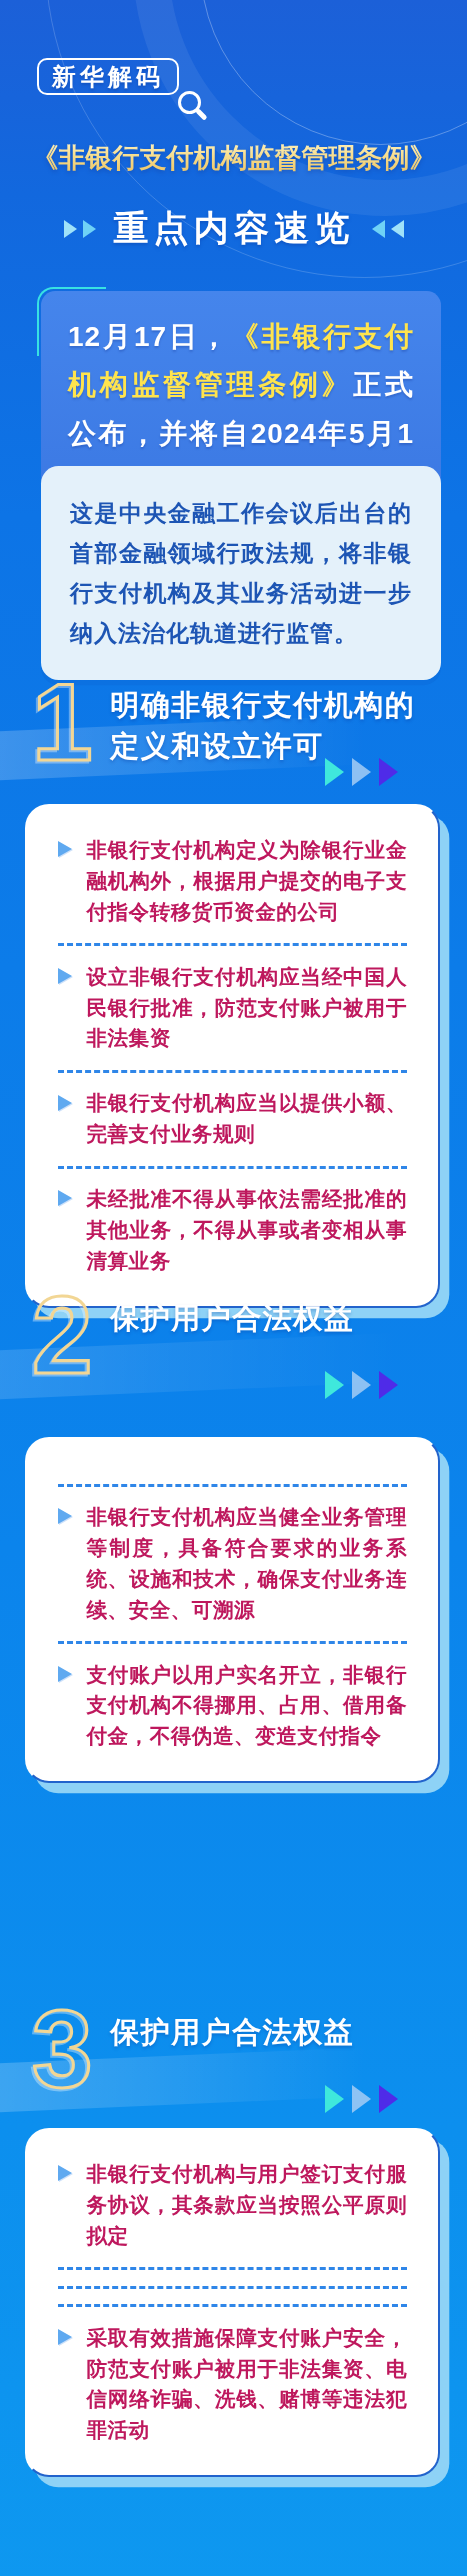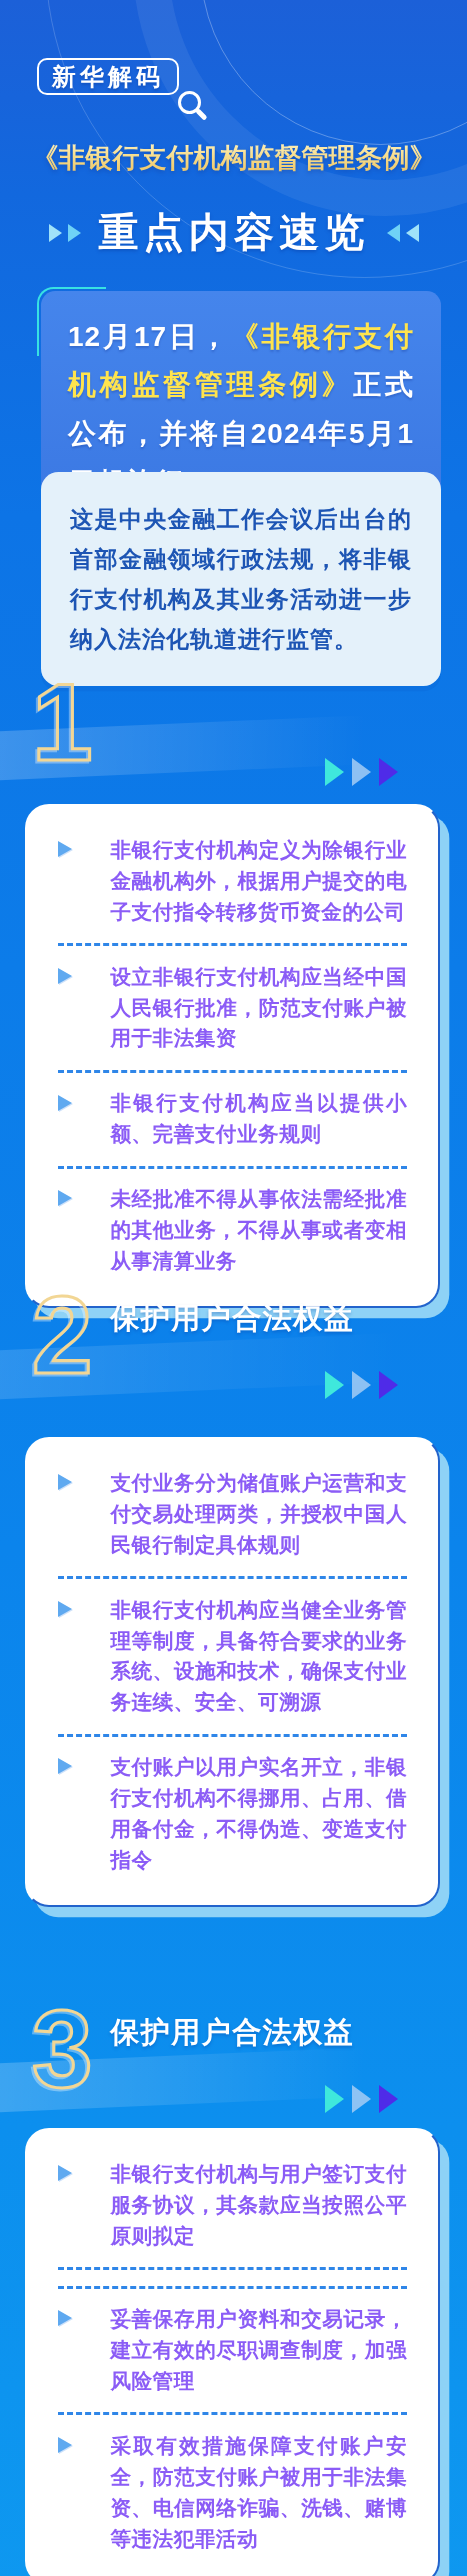--- a/index.html
+++ b/index.html
@@ -31,40 +31,40 @@
     right:-5.2px; bottom:-10.3px; transform:rotate(-45deg); }
 
   
   .main-title{ position:absolute; top:140px; left:0; width:468px; text-align:center;
     font-size:27px; font-weight:800; letter-spacing:0;
     background:linear-gradient(180deg,#fdf3c4 0%,#f7dd8d 45%,#ecc15f 100%);
     -webkit-background-clip:text; background-clip:text; color:transparent;
     filter:drop-shadow(0 2.6px 2.1px rgba(15,60,160,.45)); }
 
   .subtitle-row{ position:absolute; top:205px; left:0; width:468px; display:flex; align-items:center; justify-content:center; gap:17.5px; }
-  .subtitle{ color:#fff; font-size:40px; font-weight:800; letter-spacing:5.2px; text-shadow:0 2.1px 3.1px rgba(10,50,150,.35); }
+  .subtitle{ color:#fff; font-size:35px; font-weight:800; letter-spacing:5.2px; text-shadow:0 2.1px 3.1px rgba(10,50,150,.35); }
   .tri-group{ display:flex; gap:6.2px; align-items:center; }
   .tri{ width:0; height:0; border-top:9.8px solid transparent; border-bottom:9.8px solid transparent; }
   .tri.right{ border-left:13.4px solid #9fe2f9; }
   .tri.right.deep{ border-left-color:#6fd2f6; }
   .tri.left{ border-right:13.4px solid #9fe2f9; }
   .tri.left.deep{ border-right-color:#6fd2f6; }
 
   
   .intro-card{ position:absolute; top:291px; left:41px; width:400px; border-radius:14.4px;
     background:linear-gradient(180deg,#4585ec 0%,#3a77e2 100%); padding:21.6px 27px 24px; }
   .intro-card::before{ content:""; position:absolute; top:-3.6px; left:-3.6px; width:67px; height:67px;
     border-top:2.6px solid #38e2e2; border-left:2.6px solid #38e2e2; border-top-left-radius:16.5px; }
   .intro-text{ font-size:28px; font-weight:700; color:#ffffff; line-height:1.74; letter-spacing:1px;
     text-align:justify; word-break:break-all; text-shadow:0 1.5px 2.1px rgba(10,40,130,.25); }
   .intro-text .hl{ color:#ffe44d; }
 
   
   .summary-card{ position:absolute; top:466px; left:41px; width:400px; border-radius:17.5px;
-    background:#e4f1fa; padding:27px 29px; box-shadow:0 5.2px 0 rgba(10,70,180,.12);margin-top:6px; }
+    background:#e4f1fa; padding:27px 29px; box-shadow:0 5.2px 0 rgba(10,70,180,.12); }
   .summary-text{ font-size:23px; font-weight:700; color:#1d55b4; line-height:1.74; letter-spacing:1px;
     text-align:justify; word-break:break-all; }
 
   
   .section-header{ position:absolute; left:32px; width:412px; display:flex; align-items:flex-start; gap:17.5px; }
   .sec-number{ flex:none; font-size:109px; line-height:0.92; font-weight:800; color:transparent;
     -webkit-text-stroke:3.1px #f2d694; filter:drop-shadow(-1.5px 2.1px 0 rgba(255,255,255,.35)); }
   .sec-title{ margin-top:13.4px; max-width:319px; color:#fff; font-size:29px; font-weight:800; line-height:1.4;
     letter-spacing:1.5px; white-space:pre-line; text-shadow:0 2.1px 3.1px rgba(10,50,150,.30); }
   .sec-arrows{ position:absolute; right:46px; bottom:-13.4px; display:flex; gap:8.2px; }
@@ -74,22 +74,22 @@
   .a.purple{ border-left:19.6px solid #4f2be8; }
 
   
   .card{ position:absolute; left:25px; width:415px; background:#ffffff; border-radius:24px;
     border:2.1px solid transparent; border-bottom-color:#2263cc; border-right-color:#2263cc;
     box-shadow:9.3px 10.3px 0 #8ed2f6; padding:29px 31px; }
   .bullet{ display:flex; gap:14.4px; }
   .b-tri{ flex:none; margin-top:6.2px; width:0; height:0;
     border-top:8.8px solid transparent; border-bottom:8.8px solid transparent; border-left:14px solid #5fa9f0;
     filter:drop-shadow(1.5px 1.5px 0 rgba(50,130,230,.25)); }
-  .b-text{ font-size:20.6px; font-weight:700; color:#8b5cf6; line-height:1.5; letter-spacing:0.5px;
-    text-align:justify; word-break:break-all;margin-left:24px; }
+  .b-text{ font-size:20.6px; font-weight:700; color:#be185d; line-height:1.5; letter-spacing:0.5px;
+    text-align:justify; word-break:break-all; }
   .dash{ height:0; border-top:3.1px dashed #2f86e8; margin:15.5px 0; }
 </style>
 </head>
 <body>
 
 <div class="poster">
 
   <div class="ring r1"></div>
   <div class="ring r2"></div>
   <div class="ring r3"></div>
@@ -119,20 +119,22 @@
     </div>
   </div>
 
   <div class="summary-card">
     <div class="summary-text">这是中央金融工作会议后出台的首部金融领域行政法规，将非银行支付机构及其业务活动进一步纳入法治化轨道进行监管。</div>
   </div>
 
   <div class="swoosh" style="top:721px"></div>
   <div class="section-header" style="top:672px">
     <span class="sec-number">1</span>
+    <span class="sec-title">明确非银行支付机构的
+定义和设立许可</span>
     <span class="sec-arrows">
       <span class="a teal"></span>
       <span class="a pale"></span>
       <span class="a purple"></span>
     </span>
   </div>
   <div class="card" style="top:804px">
     <div class="bullet">
       <span class="b-tri"></span>
       <span class="b-text">非银行支付机构定义为除银行业金融机构外，根据用户提交的电子支付指令转移货币资金的公司</span>
@@ -158,24 +160,20 @@
   <div class="section-header" style="top:1285px">
     <span class="sec-number">2</span>
     <span class="sec-title">保护用户合法权益</span>
     <span class="sec-arrows">
       <span class="a teal"></span>
       <span class="a pale"></span>
       <span class="a purple"></span>
     </span>
   </div>
   <div class="card" style="top:1437px">
-    <div class="bullet">
-      <span class="b-tri"></span>
-      <span class="b-text">支付业务分为储值账户运营和支付交易处理两类，并授权中国人民银行制定具体规则</span>
-    </div>
     <div class="dash"></div>
     <div class="bullet">
       <span class="b-tri"></span>
       <span class="b-text">非银行支付机构应当健全业务管理等制度，具备符合要求的业务系统、设施和技术，确保支付业务连续、安全、可溯源</span>
     </div>
     <div class="dash"></div>
     <div class="bullet">
       <span class="b-tri"></span>
       <span class="b-text">支付账户以用户实名开立，非银行支付机构不得挪用、占用、借用备付金，不得伪造、变造支付指令</span>
     </div>
@@ -191,24 +189,20 @@
       <span class="a purple"></span>
     </span>
   </div>
   <div class="card" style="top:2128px">
     <div class="bullet">
       <span class="b-tri"></span>
       <span class="b-text">非银行支付机构与用户签订支付服务协议，其条款应当按照公平原则拟定</span>
     </div>
     <div class="dash"></div>
     <div class="dash"></div>
-    <div class="bullet">
-      <span class="b-tri"></span>
-      <span class="b-text">妥善保存用户资料和交易记录，建立有效的尽职调查制度，加强风险管理</span>
-    </div>
     <div class="dash"></div>
     <div class="bullet">
       <span class="b-tri"></span>
       <span class="b-text">采取有效措施保障支付账户安全，防范支付账户被用于非法集资、电信网络诈骗、洗钱、赌博等违法犯罪活动</span>
     </div>
   </div>
 
 </div>
 
 

